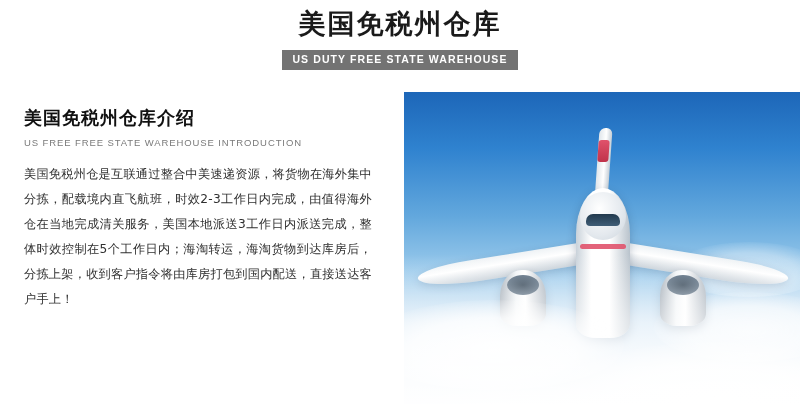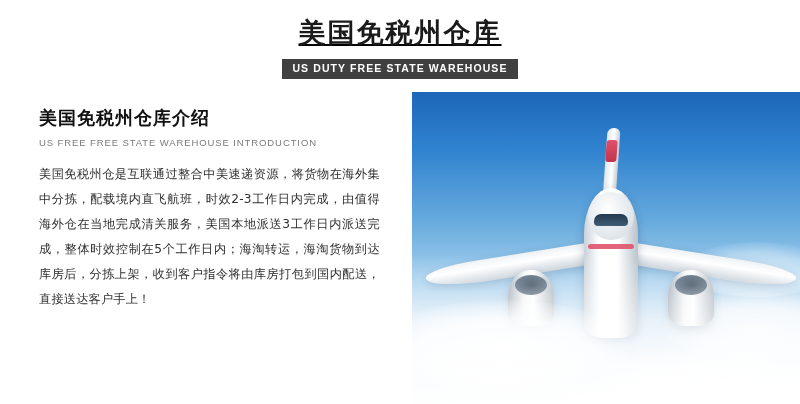--- a/index.html
+++ b/index.html
@@ -13,36 +13,35 @@
   .page {
     position: relative;
     width: 800px;
     height: 404px;
     background: #ffffff;
   }
 
   
   .header {
     width: 100%;
-    padding-top: 16px;
+    padding-top: 7px;
     text-align: center;
-    text-decoration: underline;
   }
   .header-title {
     font-size: 27px;
     font-weight: bold;
     color: #1a1a1a;
     letter-spacing: 2px;
     line-height: 34px;
     font-family: "DejaVu Sans", sans-serif;
   }
   .header-sub {
     display: inline-block;
     margin-top: 9px;
-    background: #404040;
+    background: #737373;
     color: #ffffff;
     font-size: 10.5px;
     font-weight: bold;
     letter-spacing: 1.1px;
     padding: 3px 10px 4px 10px;
     line-height: 13px;
     font-family: "Liberation Sans", sans-serif;
   }
 
   
@@ -51,21 +50,20 @@
     top: 92px;
     left: 0;
     width: 800px;
     height: 312px;
     display: flex;
     align-items: stretch;
   }
   .left-col {
     width: 404px;
     padding: 14px 32px 0 24px;
-    margin-left: 15px;
   }
   .sec-title {
     font-size: 18px;
     font-weight: bold;
     color: #111111;
     letter-spacing: 1px;
     line-height: 24px;
     font-family: "DejaVu Sans", sans-serif;
   }
   .sec-title-en {

